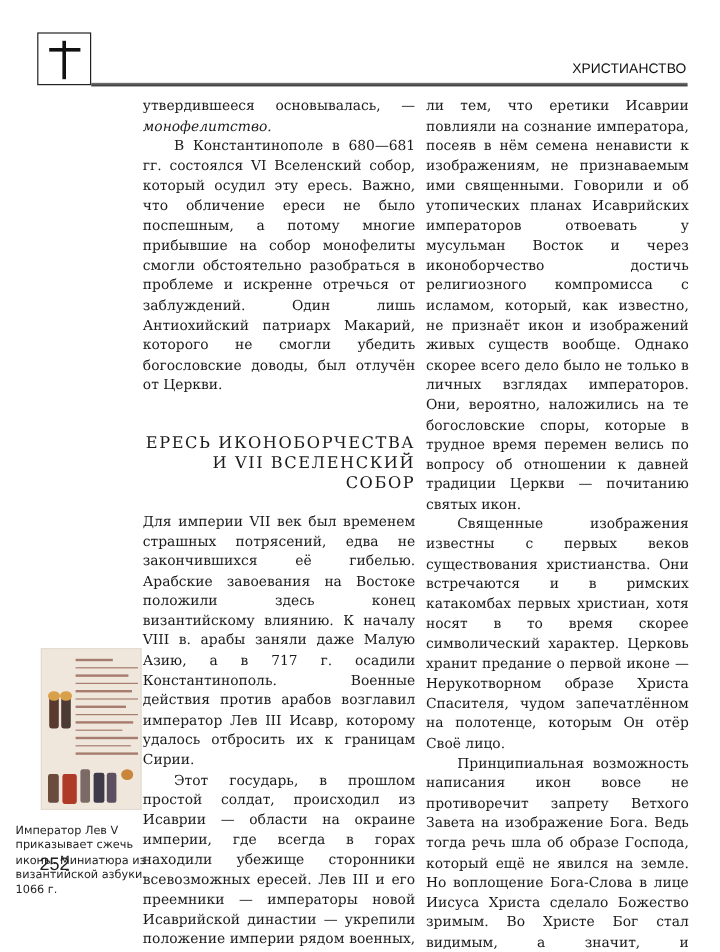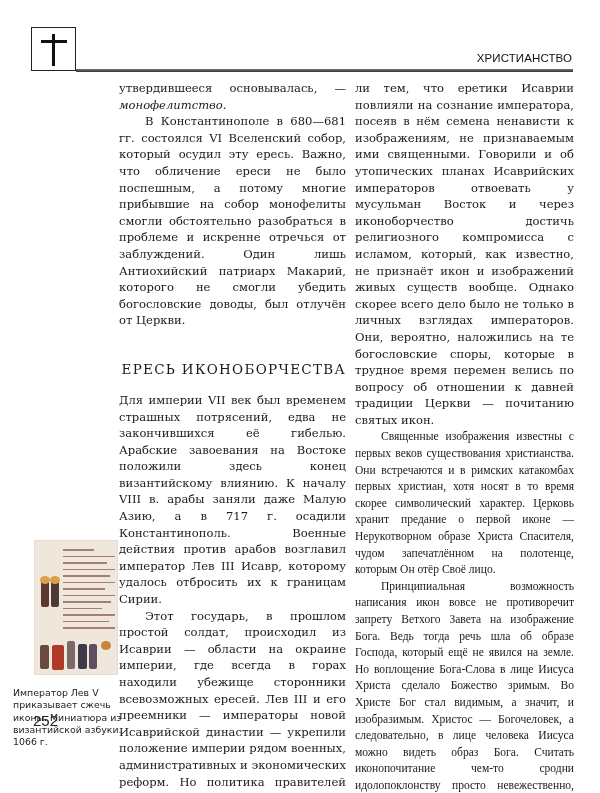--- a/index.html
+++ b/index.html
@@ -22,21 +22,21 @@
       font-family: "Liberation Sans", "DejaVu Sans", sans-serif; font-size: 11.5px; letter-spacing: 0.1px; color: #111;
     }
     .col {
       position: absolute; top: 80px; font-size: 11.55px; line-height: 16.6px; text-align: justify;
       hyphens: manual;
     }
     .col-left { left: 119px; width: 227px; }
     .col-right { left: 355px; width: 219px; }
     .col p { margin: 0; }
     .col p.indent { text-indent: 26px; }
-    .col p.indent-r { text-indent: 26px; font-family: Liberation Serif, serif; }
+    .col p.indent-r { text-indent: 26px; }
     em { }
     .heading {
       margin: 32px 0 14px 0; font-size: 13.5px; line-height: 17px; letter-spacing: 1.3px;
       text-align: right; font-weight: normal; text-transform: uppercase;
     }
     .illustration {
       position: absolute; left: 34px; top: 540px; width: 84px; height: 135px;
       background: #efe7dc; border: 1px solid #e4dcd0; box-sizing: border-box; overflow: hidden;
     }
     .illustration .lines { position: absolute; left: 28px; top: 8px; width: 52px; }
@@ -59,20 +59,21 @@
   <div class="h"></div>
 </div>
 <div class="header-rule"></div>
 <div class="section-label">ХРИСТИАНСТВО</div>
 
 <div class="col col-left">
   <p><span>утвердившееся основывалась, — </span><em>монофелитство.</em></p>
   <p class="indent">В Константинополе в 680—681 гг. состоялся VI Вселенский собор, который осудил эту ересь. Важно, что обличение ереси не было поспешным, а потому многие прибывшие на собор монофелиты смогли обстоятельно разобраться в проблеме и искренне отречься от заблуждений. Один лишь Антиохийский патриарх Макарий, которого не смогли убедить богословские доводы, был отлучён от Церкви.</p>
   <h2 class="heading">
     <span>Ересь иконоборчества</span><br>
+    <span>и VII Вселенский собор</span>
   </h2>
   <p>Для империи VII век был временем страшных потрясений, едва не закончившихся её гибелью. Арабские завоевания на Востоке положили здесь конец византийскому влиянию. К началу VIII в. арабы заняли даже Малую Азию, а в 717 г. осадили Константинополь. Военные действия против арабов возглавил император Лев III Исавр, которому удалось отбросить их к границам Сирии.</p>
   <p class="indent">Этот государь, в прошлом простой солдат, происходил из Исаврии — области на окраине империи, где всегда в горах находили убежище сторонники всевозможных ересей. Лев III и его преемники — императоры новой Исаврийской династии — укрепили положение империи рядом военных, административных и экономических реформ. Но политика правителей Исаврийской династии основывалась на стремлении полностью подчинить Церковь императорской власти.</p>
 
 </div>
 
 <div class="col col-right">
   <p>ли тем, что еретики Исаврии повлияли на сознание императора, посеяв в нём семена ненависти к изображениям, не признаваемым ими священными. Говорили и об утопических планах Исаврийских императоров отвоевать у мусульман Восток и через иконоборчество достичь религиозного компромисса с исламом, который, как известно, не признаёт икон и изображений живых существ вообще. Однако скорее всего дело было не только в личных взглядах императоров. Они, вероятно, наложились на те богословские споры, которые в трудное время перемен велись по вопросу об отношении к давней традиции Церкви — почитанию святых икон.</p>
   <p class="indent-r">Священные изображения известны с первых веков существования христианства. Они встречаются и в римских катакомбах первых христиан, хотя носят в то время скорее символический характер. Церковь хранит предание о первой иконе — Нерукотворном образе Христа Спасителя, чудом запечатлённом на полотенце, которым Он отёр Своё лицо.</p>
   <p class="indent-r">Принципиальная возможность написания икон вовсе не противоречит запрету Ветхого Завета на изображение Бога. Ведь тогда речь шла об образе Господа, который ещё не явился на земле. Но воплощение Бога-Слова в лице Иисуса Христа сделало Божество зримым. Во Христе Бог стал видимым, а значит, и изобразимым. Христос — Богочеловек, а следовательно, в лице человека Иисуса можно видеть образ Бога. Считать иконопочитание чем-то сродни идолопоклонству просто невежественно, ибо его суть не в обожествлении самого образа, а в поклонении через него Первообразу. То есть смысл иконопочитания раскрывается через христологию: соединение двух природ — божественной и человеческой — в воплотившемся Господе Иисусе Христе делает возможным и Его изображение. И это ни в коей мере не означает, что икона изображает непознаваемую</p>

